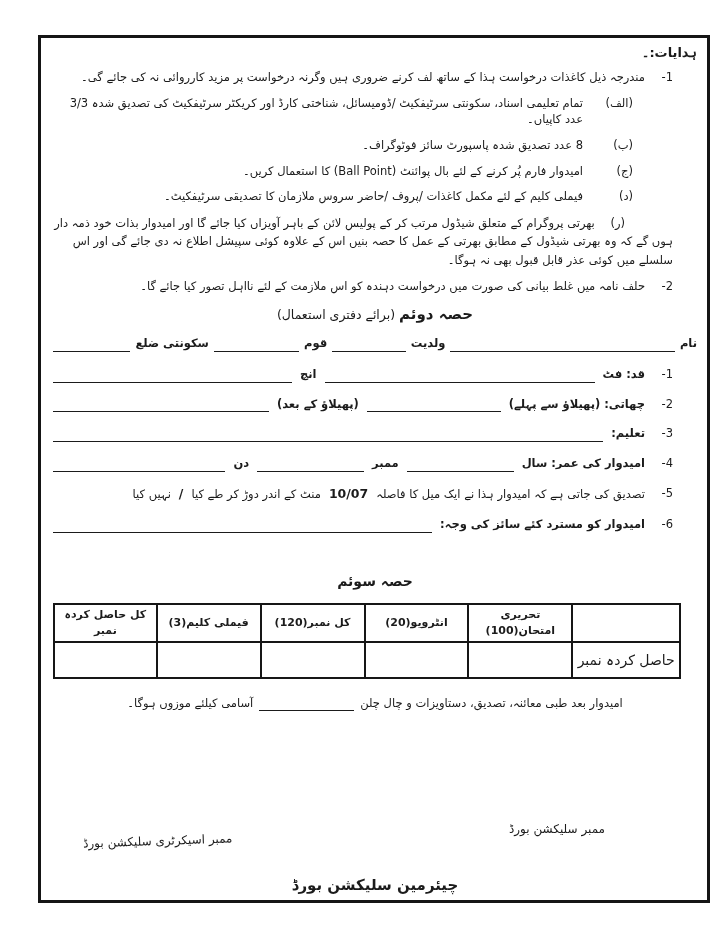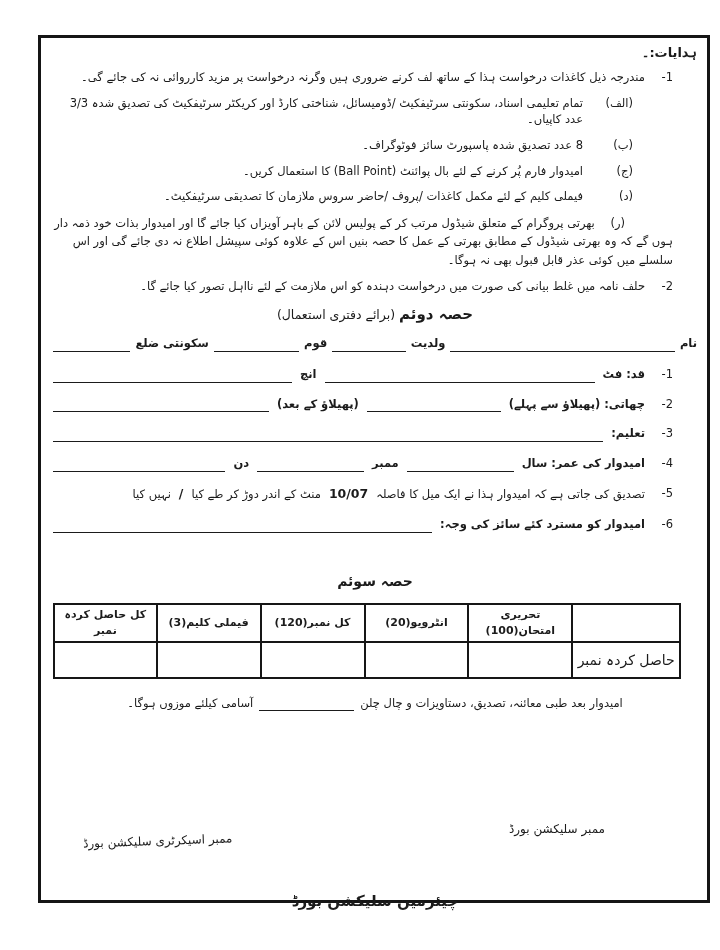--- a/index.html
+++ b/index.html
@@ -33,21 +33,21 @@
   .boldnum{font-weight:bold;font-size:12.5px;}
   .p3title{text-align:center;font-weight:bold;font-size:14px;margin:38px 0 0 0;}
   table.tbl{width:calc(100% - 16px);margin:12px 16px 0 0;border-collapse:collapse;table-layout:fixed;direction:rtl;}
   table.tbl td{border:2px solid #161616;text-align:center;vertical-align:middle;padding:2px 3px;overflow:hidden;}
   table.tbl tr.hd td{height:24px;font-weight:bold;font-size:11px;}
   table.tbl tr.bd td{height:30px;font-size:14px;}
   .fit{display:flex;justify-content:center;align-items:flex-end;gap:6px;margin-top:16px;font-size:11.5px;}
   .fit .blfix{border-bottom:1.5px solid #1b1b1b;height:14px;width:95px;flex:none;}
   .sig{display:flex;justify-content:space-between;align-items:flex-start;margin-top:110px;padding:0 92px 0 30px;font-size:12px;}
   .sig .lower{margin-top:12px;transform:rotate(-2deg);}
-  .chair{text-align:center;font-weight:bold;font-size:15px;margin-top:40px;}
+  .chair{text-align:center;font-weight:bold;font-size:15px;margin-top:24px;}
   .nw{white-space:nowrap;text-align:right;}
 </style>
 </head>
 <body>
 
 <div class="page">
 
   <div class="hdg">ہدایات:۔</div>
 
   <div class="mrow">

